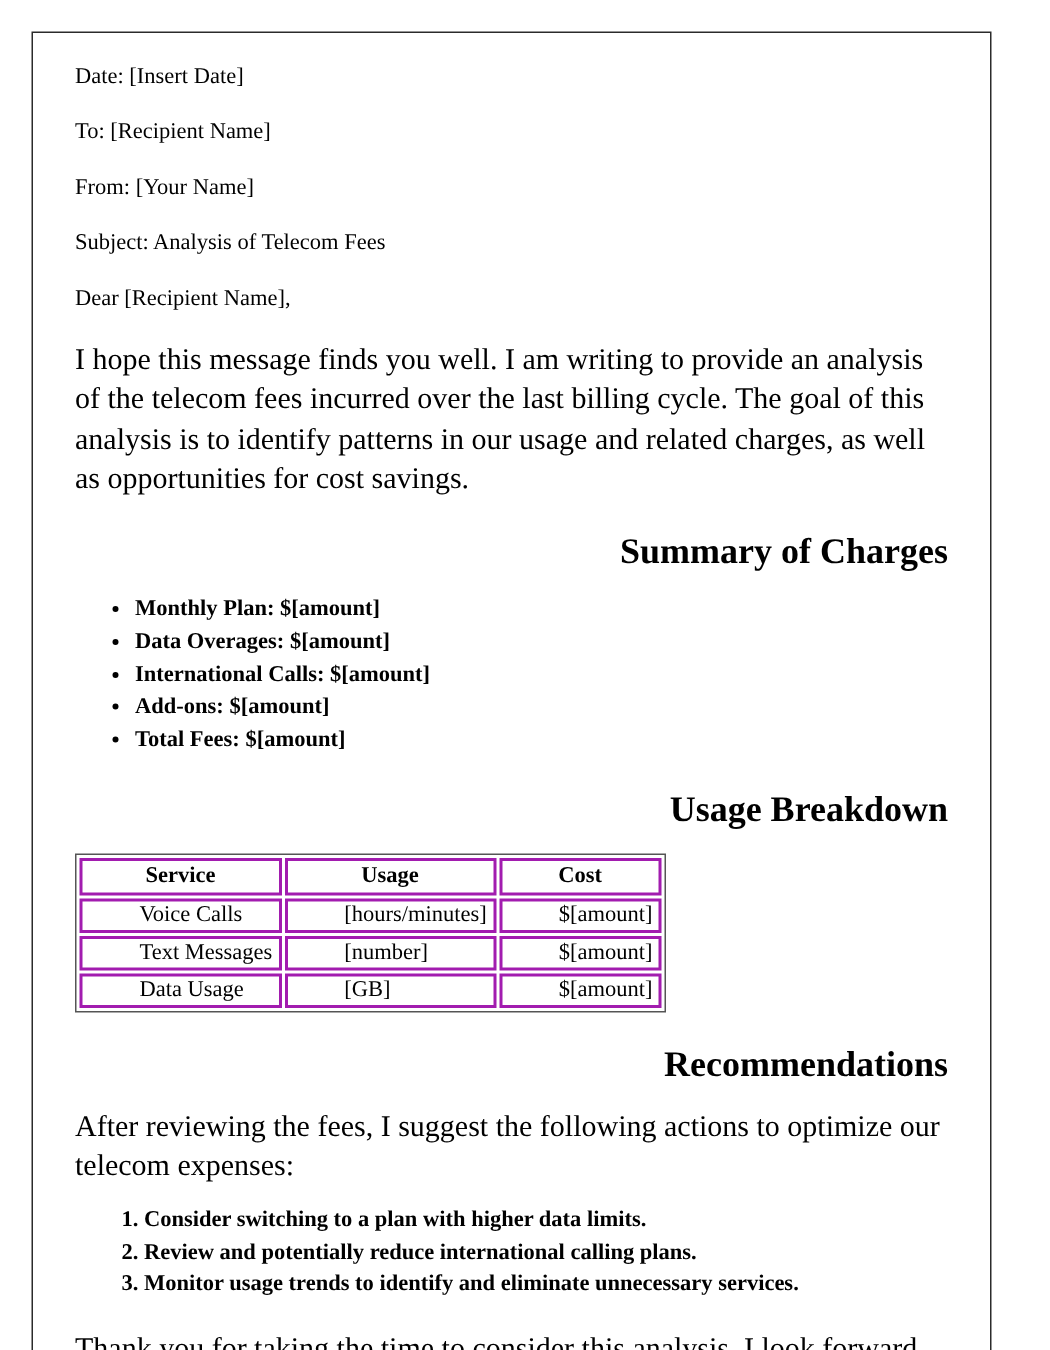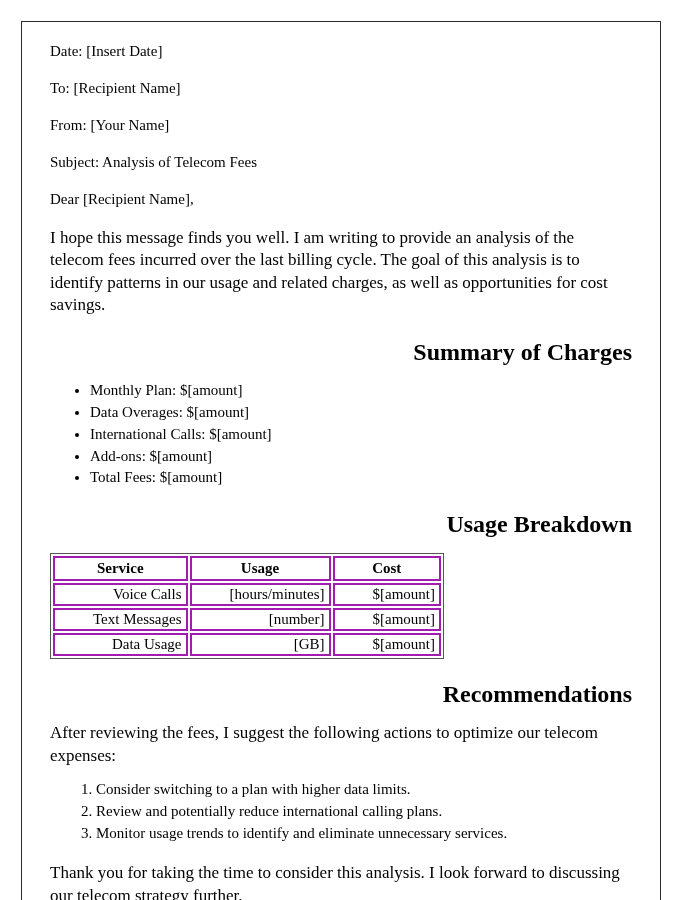--- a/index.html
+++ b/index.html
@@ -46,42 +46,42 @@
     text-align: right;
   }
 
   p.line {
     font-size: 15px;
     line-height: 1.2;
     margin: 0 0 19px 0;
   }
 
   p.body-para {
-    font-size: 17px;
+    font-size: 20px;
     line-height: 1.32;
     margin: 12px 0 10px 0;
   }
 
   ul.bullets {
     font-size: 15px;
     line-height: 1.45;
     margin: 0 0 8px 0;
     padding-left: 40px;
     list-style-type: disc;
   }
 
   ol.numbers {
     font-size: 15px;
     line-height: 1.45;
     margin: 12px 0 18px 0;
     padding-left: 46px;
     list-style-type: decimal;
   }
 
-  li { margin: 0; }
+  li { margin: 0; font-weight: bold; }
 
   table.usage-table {
     border-collapse: separate;
     border-spacing: 2px;
     border: 1px solid #555555;
     font-size: 15px;
     margin: 4px 0 6px 0;
   }
   table.usage-table th,
   table.usage-table td {
@@ -89,21 +89,21 @@
     padding: 1px 4px;
     font-weight: normal;
     white-space: nowrap;
   }
   table.usage-table th {
     text-align: center;
     font-weight: bold;
     padding: 2px 14px;
   }
   table.usage-table td {
-    text-align: right;
+    text-align: left;
     padding-left: 38px;
   }
 </style>
 </head>
 <body>
 
 <div class="page">
   <div class="page-inner">
 
 

